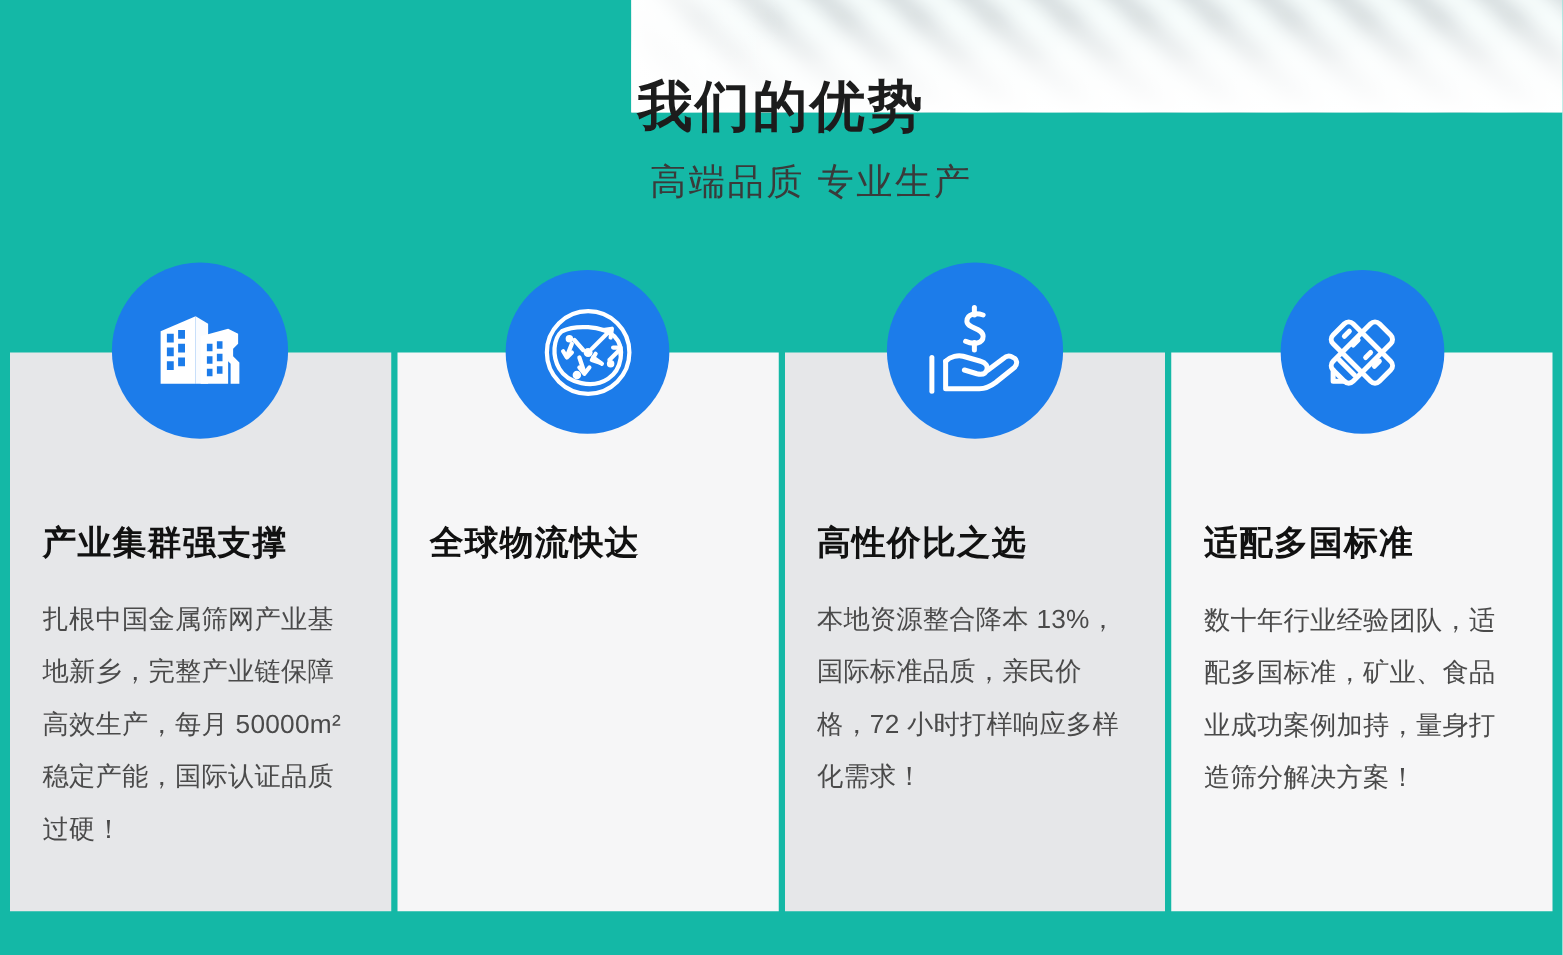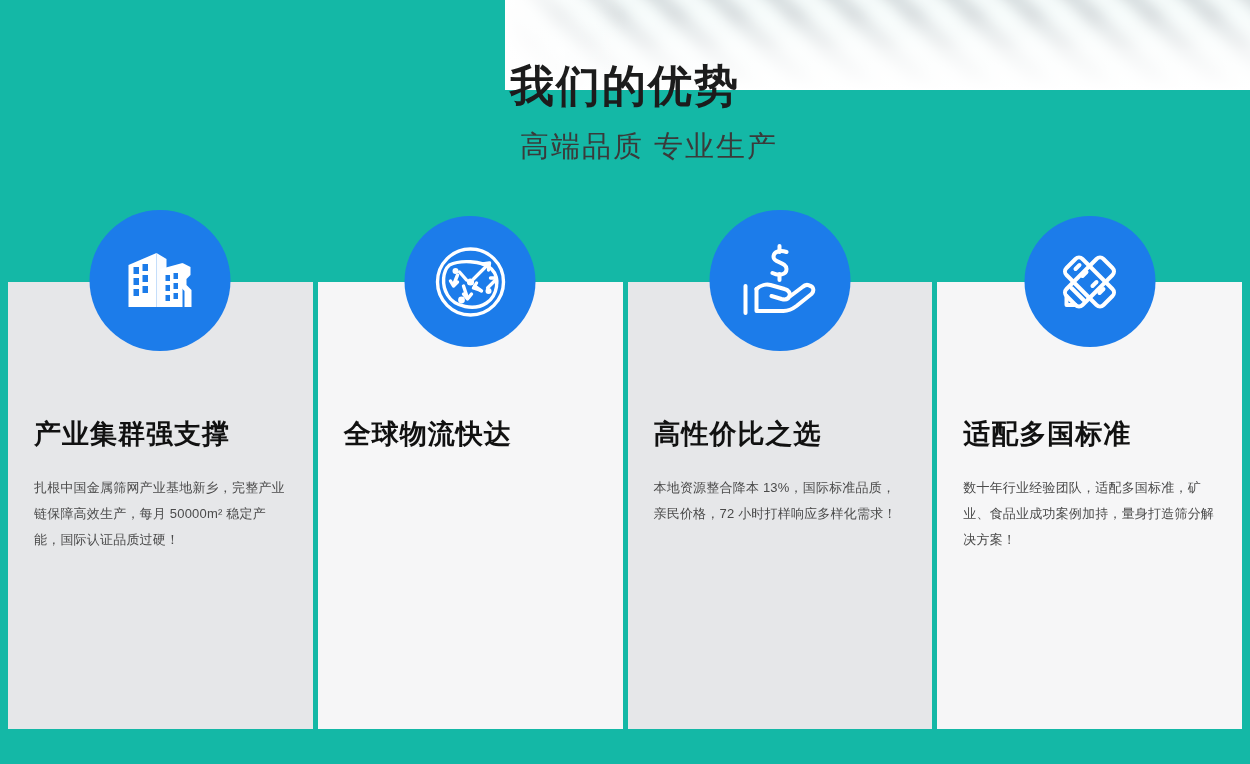--- a/index.html
+++ b/index.html
@@ -110,21 +110,21 @@
   .card-title{
     font-size:27px;
     font-weight:bold;
     color:#111111;
     letter-spacing:1px;
     line-height:1.25;
     white-space:nowrap;
   }
   .card-desc{
     margin-top:23px;
-    font-size:13px;
+    font-size:21px;
     line-height:2.0;
     color:#4a4a4a;
     letter-spacing:0.2px;
     word-break:break-word;
   }
 
   
   .icon-circle{
     position:absolute;
     top:-72px;

